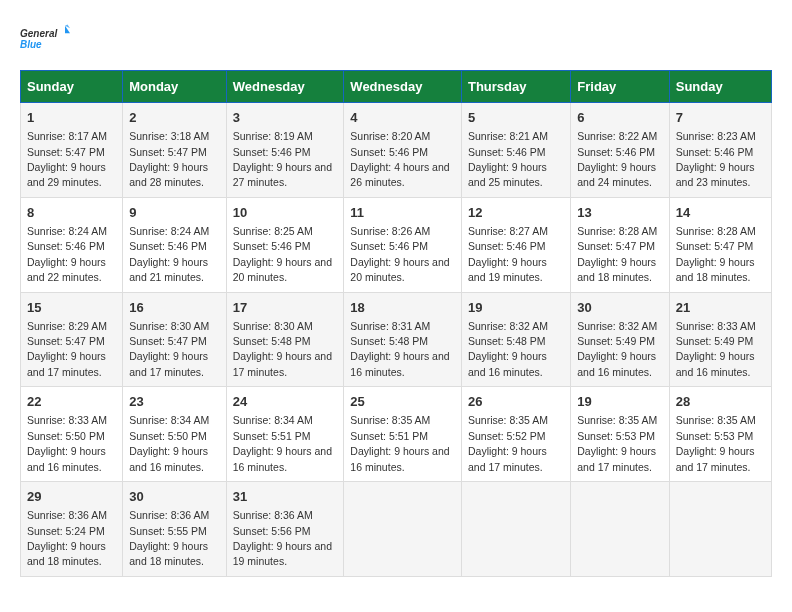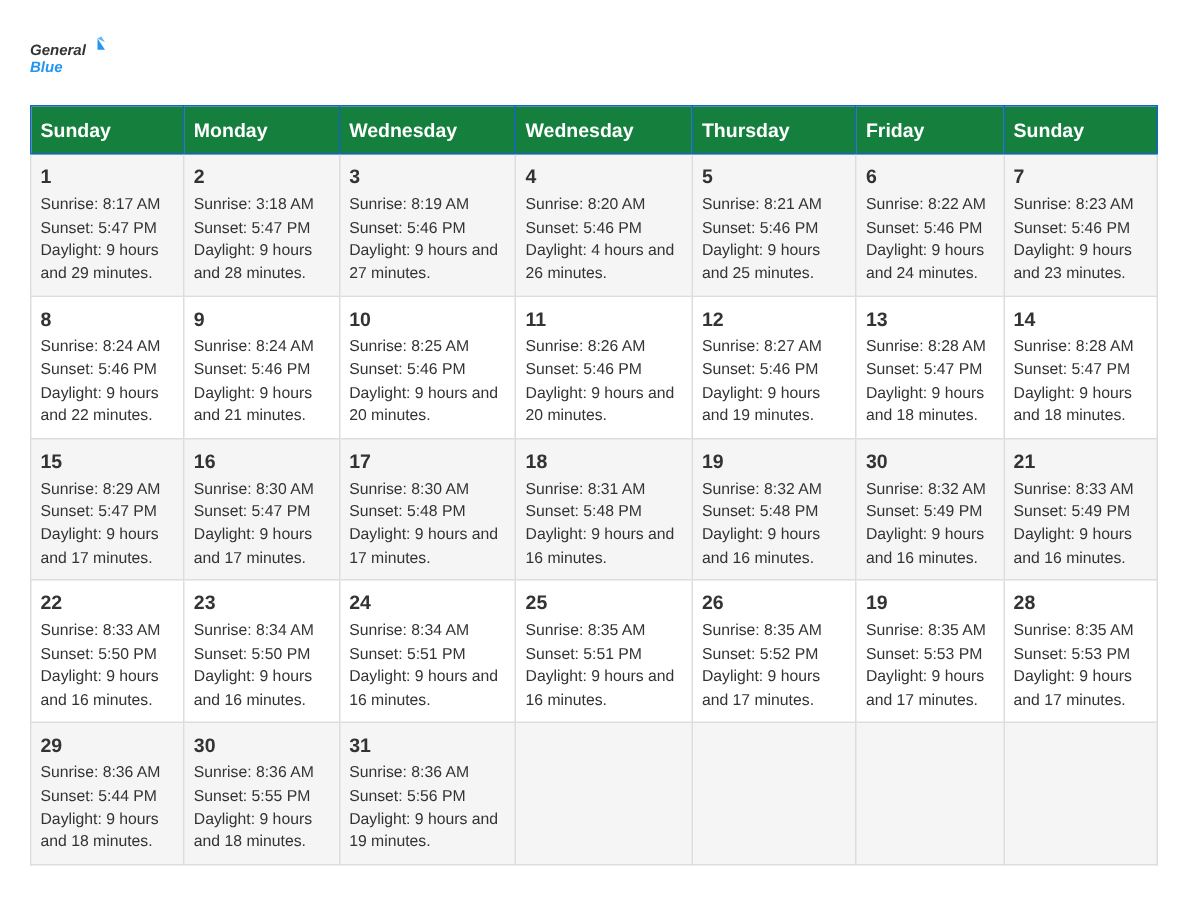--- a/index.html
+++ b/index.html
@@ -281,21 +281,21 @@
           <span class="day-num">28</span>
           <span class="cell-text">Sunrise: 8:35 AM</span><br>
           <span class="cell-text">Sunset: 5:53 PM</span><br>
           <span class="cell-text">Daylight: 9 hours and 17 minutes.</span>
         </td>
       </tr>
       <tr>
         <td>
           <span class="day-num">29</span>
           <span class="cell-text">Sunrise: 8:36 AM</span><br>
-          <span class="cell-text">Sunset: 5:44 PM</span><br>
+          <span class="cell-text">Sunset: 5:24 PM</span><br>
           <span class="cell-text">Daylight: 9 hours and 18 minutes.</span>
         </td>
         <td>
           <span class="day-num">30</span>
           <span class="cell-text">Sunrise: 8:36 AM</span><br>
           <span class="cell-text">Sunset: 5:55 PM</span><br>
           <span class="cell-text">Daylight: 9 hours and 18 minutes.</span>
         </td>
         <td>
           <span class="day-num">31</span>

